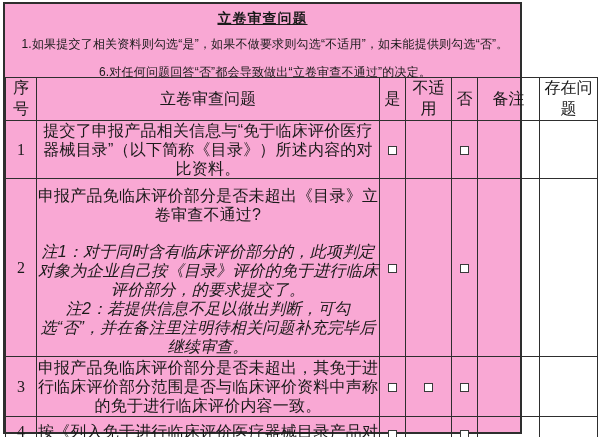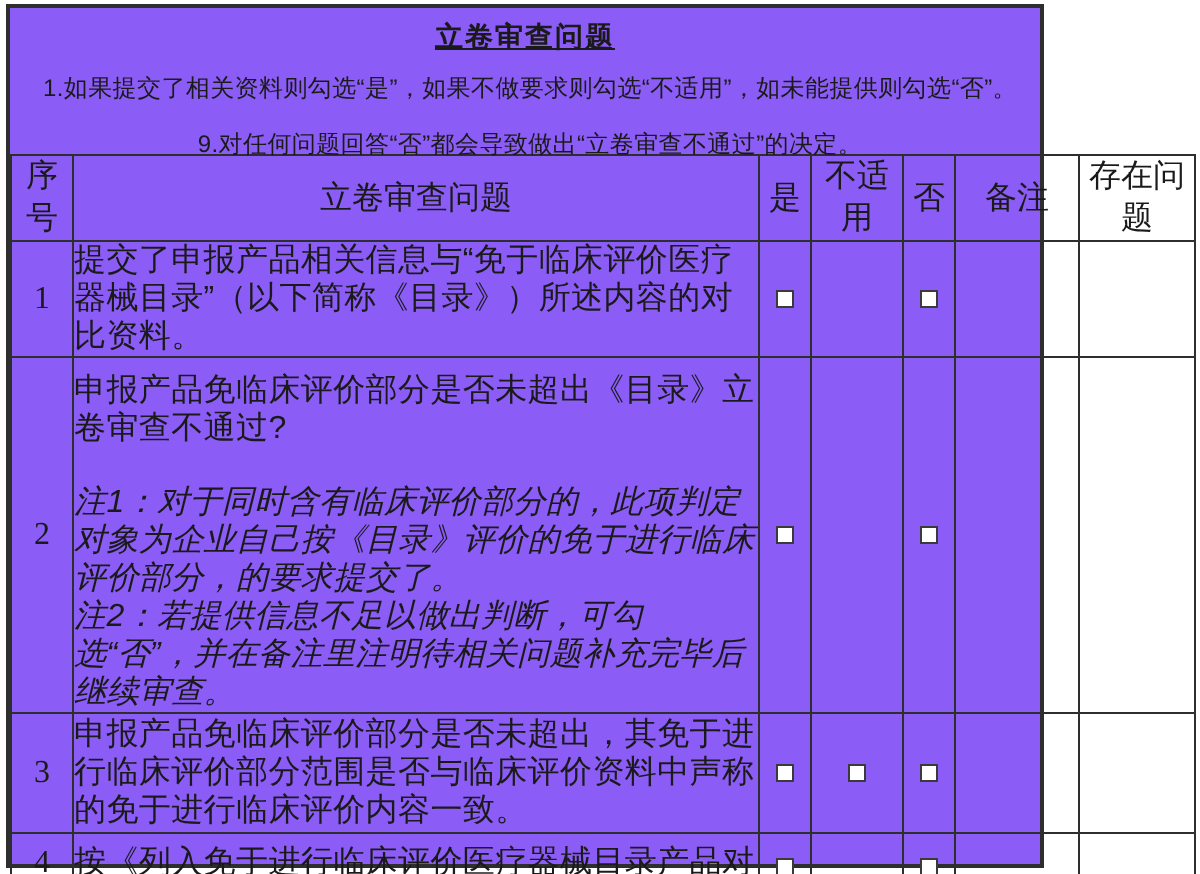--- a/index.html
+++ b/index.html
@@ -9,21 +9,21 @@
     background: #ffffff;
     font-family: "Liberation Sans", sans-serif;
     color: #1a1a1a;
     overflow: hidden;
   }
   .sheet {
     position: absolute;
     left: 3px; top: 2px;
     width: 519px; height: 432px;
     border: 2px solid #2e2e2e;
-    background: #8b5cf6;
+    background: #f9a8d4;
   }
   .top-section { height: 73px; }
   .doc-title {
     text-align: center;
     font-size: 14px;
     font-weight: bold;
     letter-spacing: 1px;
     text-decoration: underline;
     padding-top: 6px;
   }
@@ -58,20 +58,21 @@
     text-align: center;
     vertical-align: middle;
     font-family: "Liberation Serif", serif;
     font-size: 13px;
   }
   td.qcell {
     vertical-align: middle;
     padding: 3px 8px 3px 9px;
     line-height: 19px;
     letter-spacing: 0.2px;
+    text-align: center;
   }
   td.chk { text-align: center; vertical-align: middle; }
   td.blank { vertical-align: middle; }
 
   tr.row-1 td { height: 43px; }
   tr.row-2 td { height: 136px; }
   tr.row-3 td { height: 60px; }
   tr.row-4 td { height: 76px; vertical-align: top; }
   tr.row-4 td.seq { padding-top: 6px; }
   tr.row-4 td.chk { padding-top: 8px; }
@@ -94,21 +95,21 @@
   }
 </style>
 </head>
 <body>
 
 <div class="sheet">
 
   <div class="top-section">
     <div class="doc-title">立卷审查问题</div>
     <div class="doc-note">1.如果提交了相关资料则勾选“是”，如果不做要求则勾选“不适用”，如未能提供则勾选“否”。</div>
-    <div class="doc-note second">9.对任何问题回答“否”都会导致做出“立卷审查不通过”的决定。</div>
+    <div class="doc-note second">6.对任何问题回答“否”都会导致做出“立卷审查不通过”的决定。</div>
   </div>
 
   <table class="review">
     <colgroup>
       <col style="width:31px">
       <col style="width:343px">
       <col style="width:26px">
       <col style="width:46px">
       <col style="width:26px">
       <col style="width:62px">

